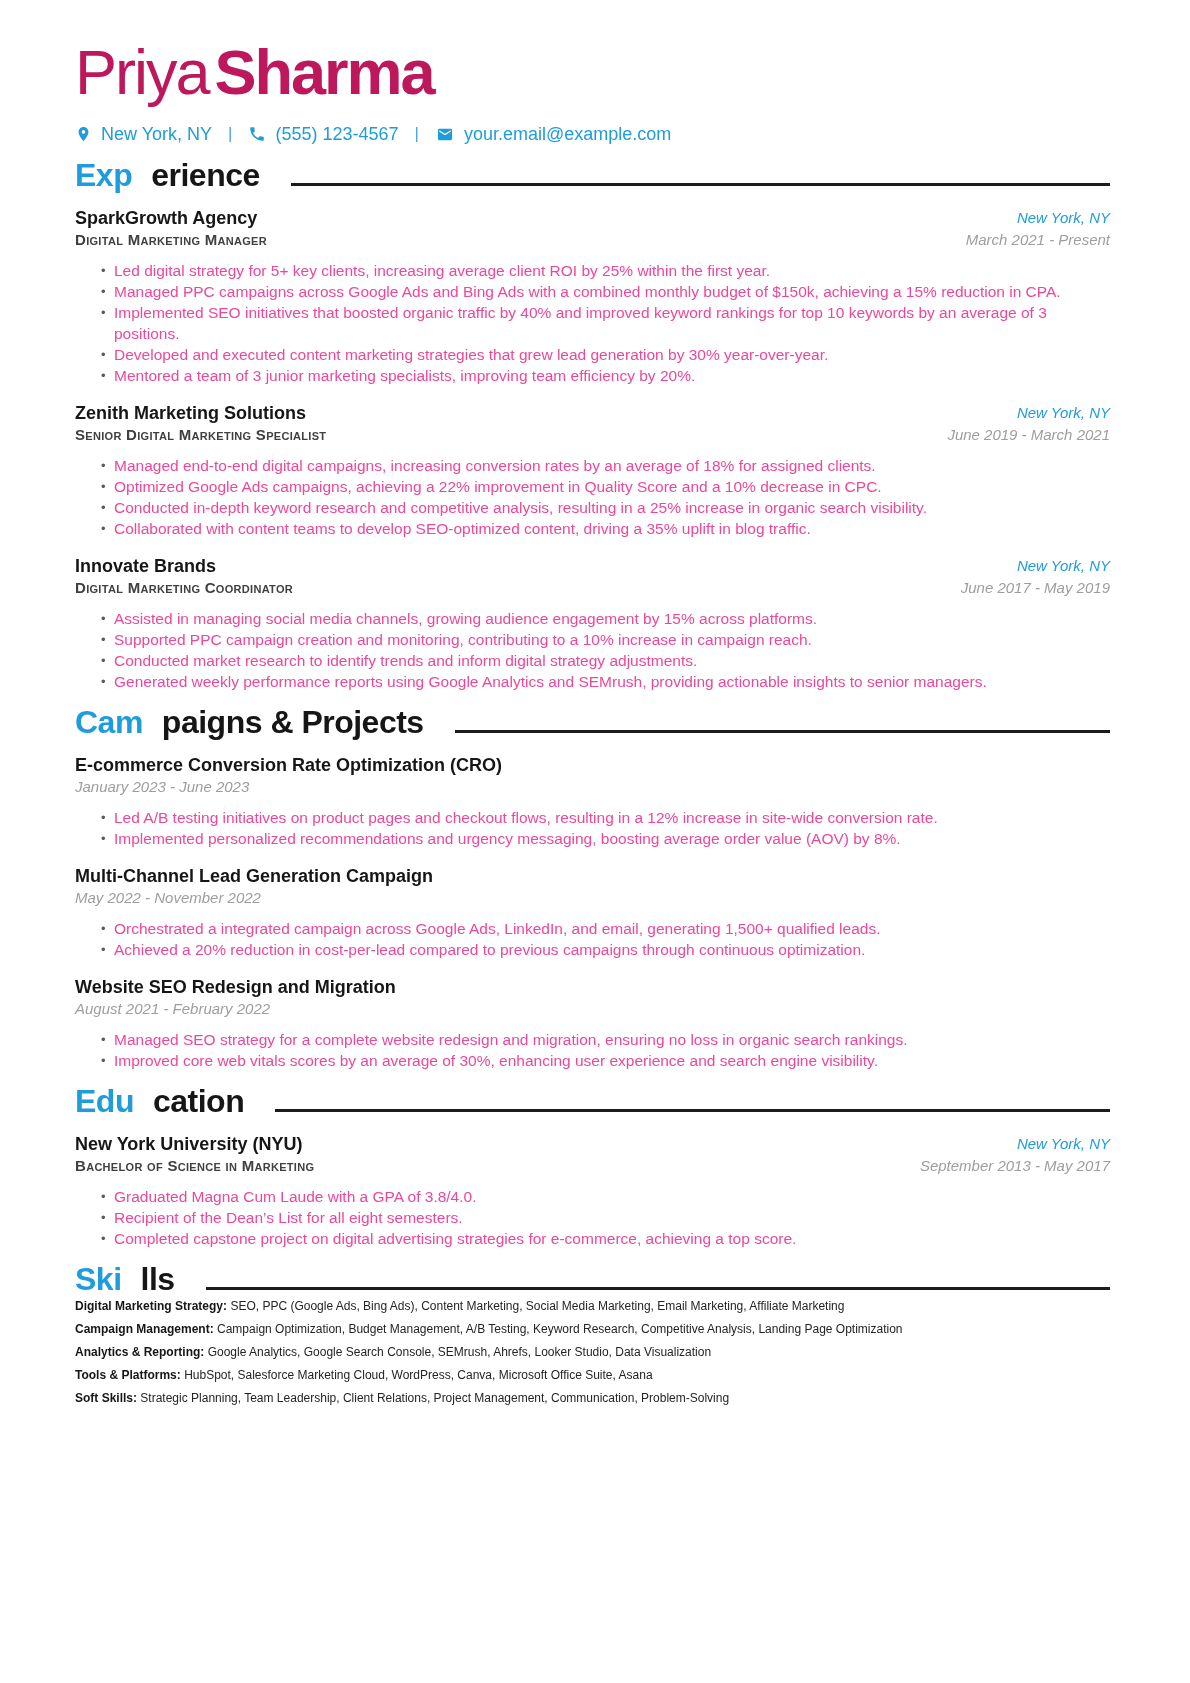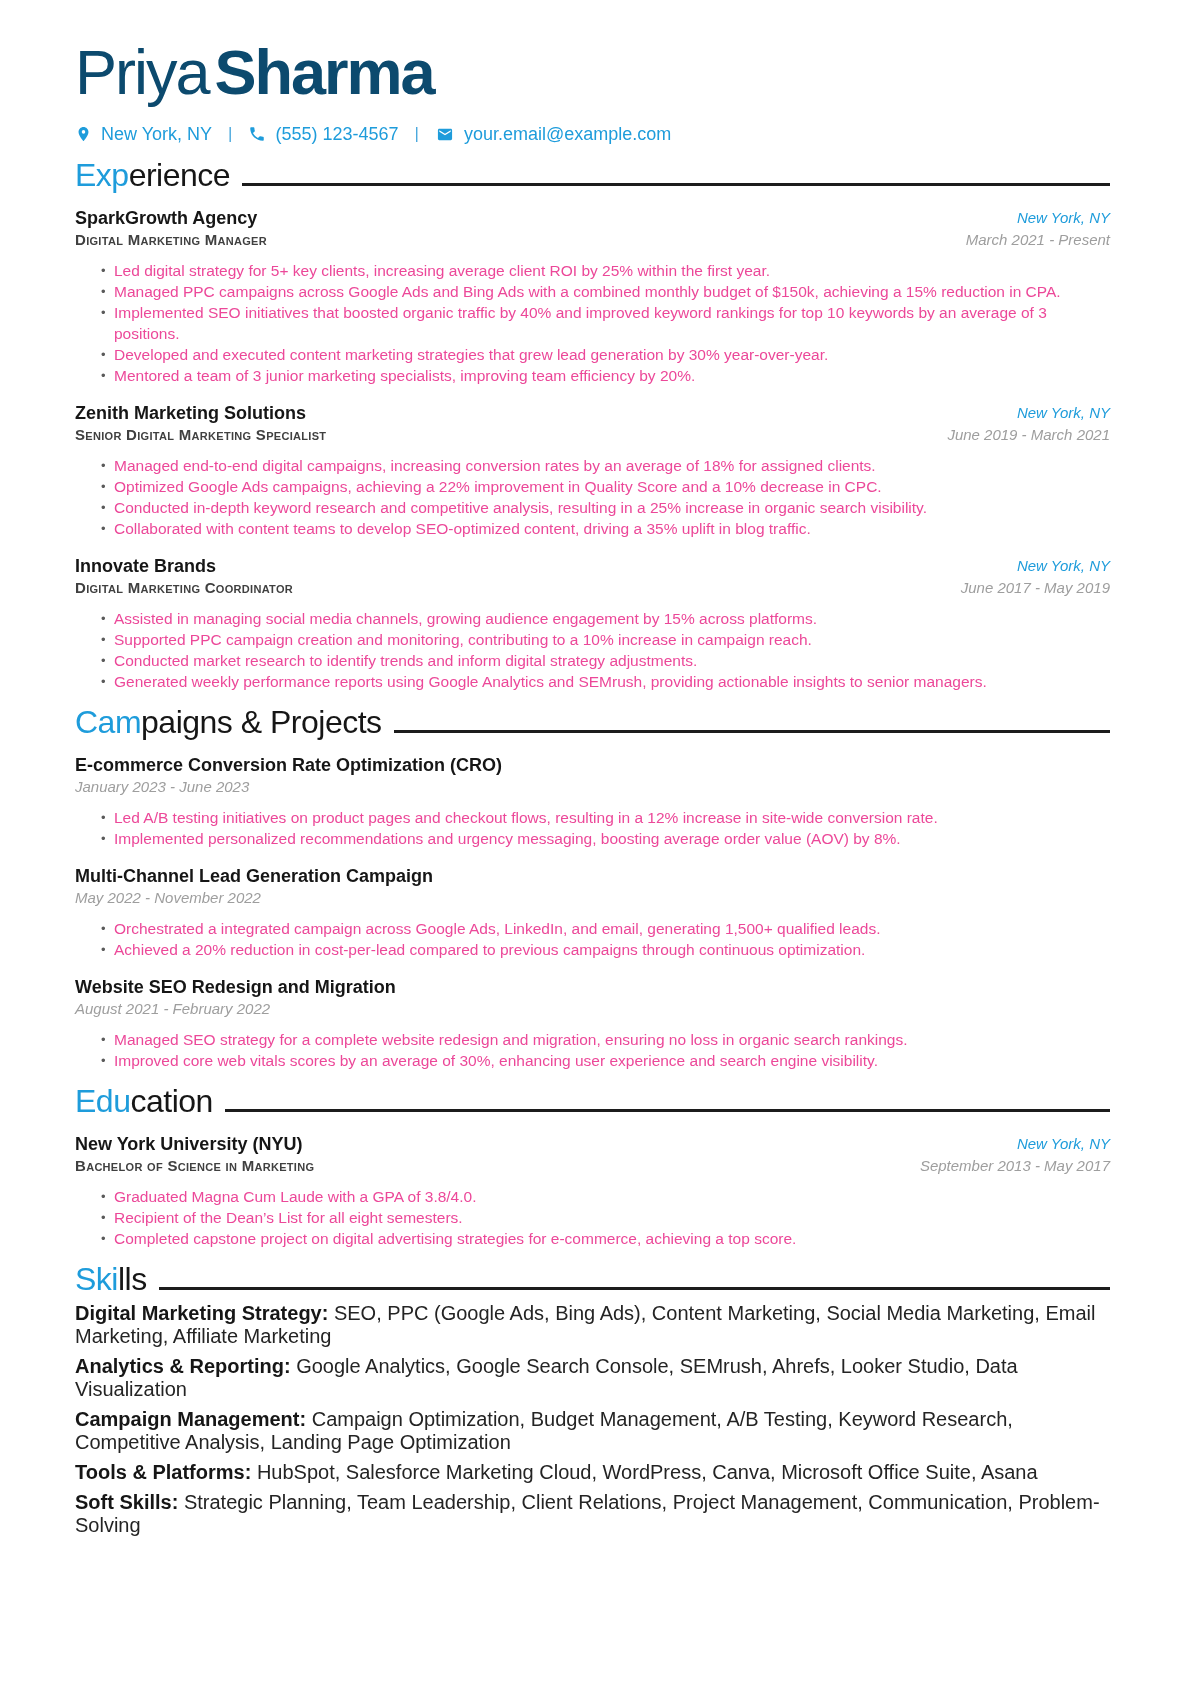--- a/index.html
+++ b/index.html
@@ -6,36 +6,36 @@
   body {
     width: 1190px; height: 1683px;
     background: #ffffff;
     font-family: "Liberation Sans", sans-serif;
     color: #1a1a1a;
     box-sizing: border-box;
     padding: 40px 80px 0 75px;
   }
   .name {
     font-size: 63px; line-height: 1.04; letter-spacing: -2px;
-    color: #0c4a6e; font-weight: 400; white-space: nowrap;
+    color: #be185d; font-weight: 400; white-space: nowrap;
   }
   .name .last { font-weight: 700; margin-left: 6px; }
 
   .contact {
     margin-top: 18px; display: flex; align-items: center;
     font-size: 18px; color: #1e9cdb;
   }
   .contact .item { display: flex; align-items: center; gap: 9px; }
   .contact .sep { color: #4aa8dd; margin: 0 16px; font-size: 17px; }
   .contact svg { display: block; }
 
   .section { margin-top: 14px; }
   .section-title {
-    display: flex; font-size: 32px; font-weight: 400;
-    letter-spacing: -0.5px; line-height: 1.0; color: #161616;
+    display: flex; font-size: 32px; font-weight: 700;
+    letter-spacing: -0.5px; line-height: 1.0; color: #161616; gap: 19px;
   }
   .section-title .accent { color: #1e9cdb; }
   .section-title .rule {
     flex: 1; border-bottom: 3px solid #1c1c1c;
     margin-left: 12px; align-self: flex-end; margin-bottom: 5px;
   }
 
   .entry { margin-top: 16px; }
   .entry-head { display: flex; justify-content: space-between; align-items: center; }
   .entry-head .left  { display: flex; flex-direction: column; }
@@ -55,21 +55,21 @@
   }
   ul.bullets li {
     position: relative; padding-left: 13px;
     font-size: 15.5px; line-height: 21px; color: #ec4899;
   }
   ul.bullets li::before {
     content: "•"; position: absolute; left: 0; top: 0;
     color: #5a5a5a; font-size: 13px; line-height: 21px;
   }
 
-  .skill-item { margin-top: 7px; font-size: 20px; line-height: 23px; color: #242424; }
+  .skill-item { margin-top: 0; font-size: 12px; line-height: 23px; color: #242424; }
   .skill-item .label { font-weight: 700; color: #161616; }
 </style>
 </head>
 <body>
 
 <div class="name">
   <span>Priya</span><span class="last">Sharma</span>
 </div>
 
 <div class="contact">
@@ -251,30 +251,30 @@
   </div>
 
   <div>
 
       <div class="skill-item">
         <span class="label">Digital Marketing Strategy: </span>
         <span>SEO, PPC (Google Ads, Bing Ads), Content Marketing, Social Media Marketing, Email Marketing, Affiliate Marketing</span>
       </div>
 
       <div class="skill-item">
+        <span class="label">Campaign Management: </span>
+        <span>Campaign Optimization, Budget Management, A/B Testing, Keyword Research, Competitive Analysis, Landing Page Optimization</span>
+      </div>
+
+      <div class="skill-item">
         <span class="label">Analytics &amp; Reporting: </span>
         <span>Google Analytics, Google Search Console, SEMrush, Ahrefs, Looker Studio, Data Visualization</span>
       </div>
 
       <div class="skill-item">
-        <span class="label">Campaign Management: </span>
-        <span>Campaign Optimization, Budget Management, A/B Testing, Keyword Research, Competitive Analysis, Landing Page Optimization</span>
-      </div>
-
-      <div class="skill-item">
         <span class="label">Tools &amp; Platforms: </span>
         <span>HubSpot, Salesforce Marketing Cloud, WordPress, Canva, Microsoft Office Suite, Asana</span>
       </div>
 
       <div class="skill-item">
         <span class="label">Soft Skills: </span>
         <span>Strategic Planning, Team Leadership, Client Relations, Project Management, Communication, Problem-Solving</span>
       </div>
     </div>
 </div>

